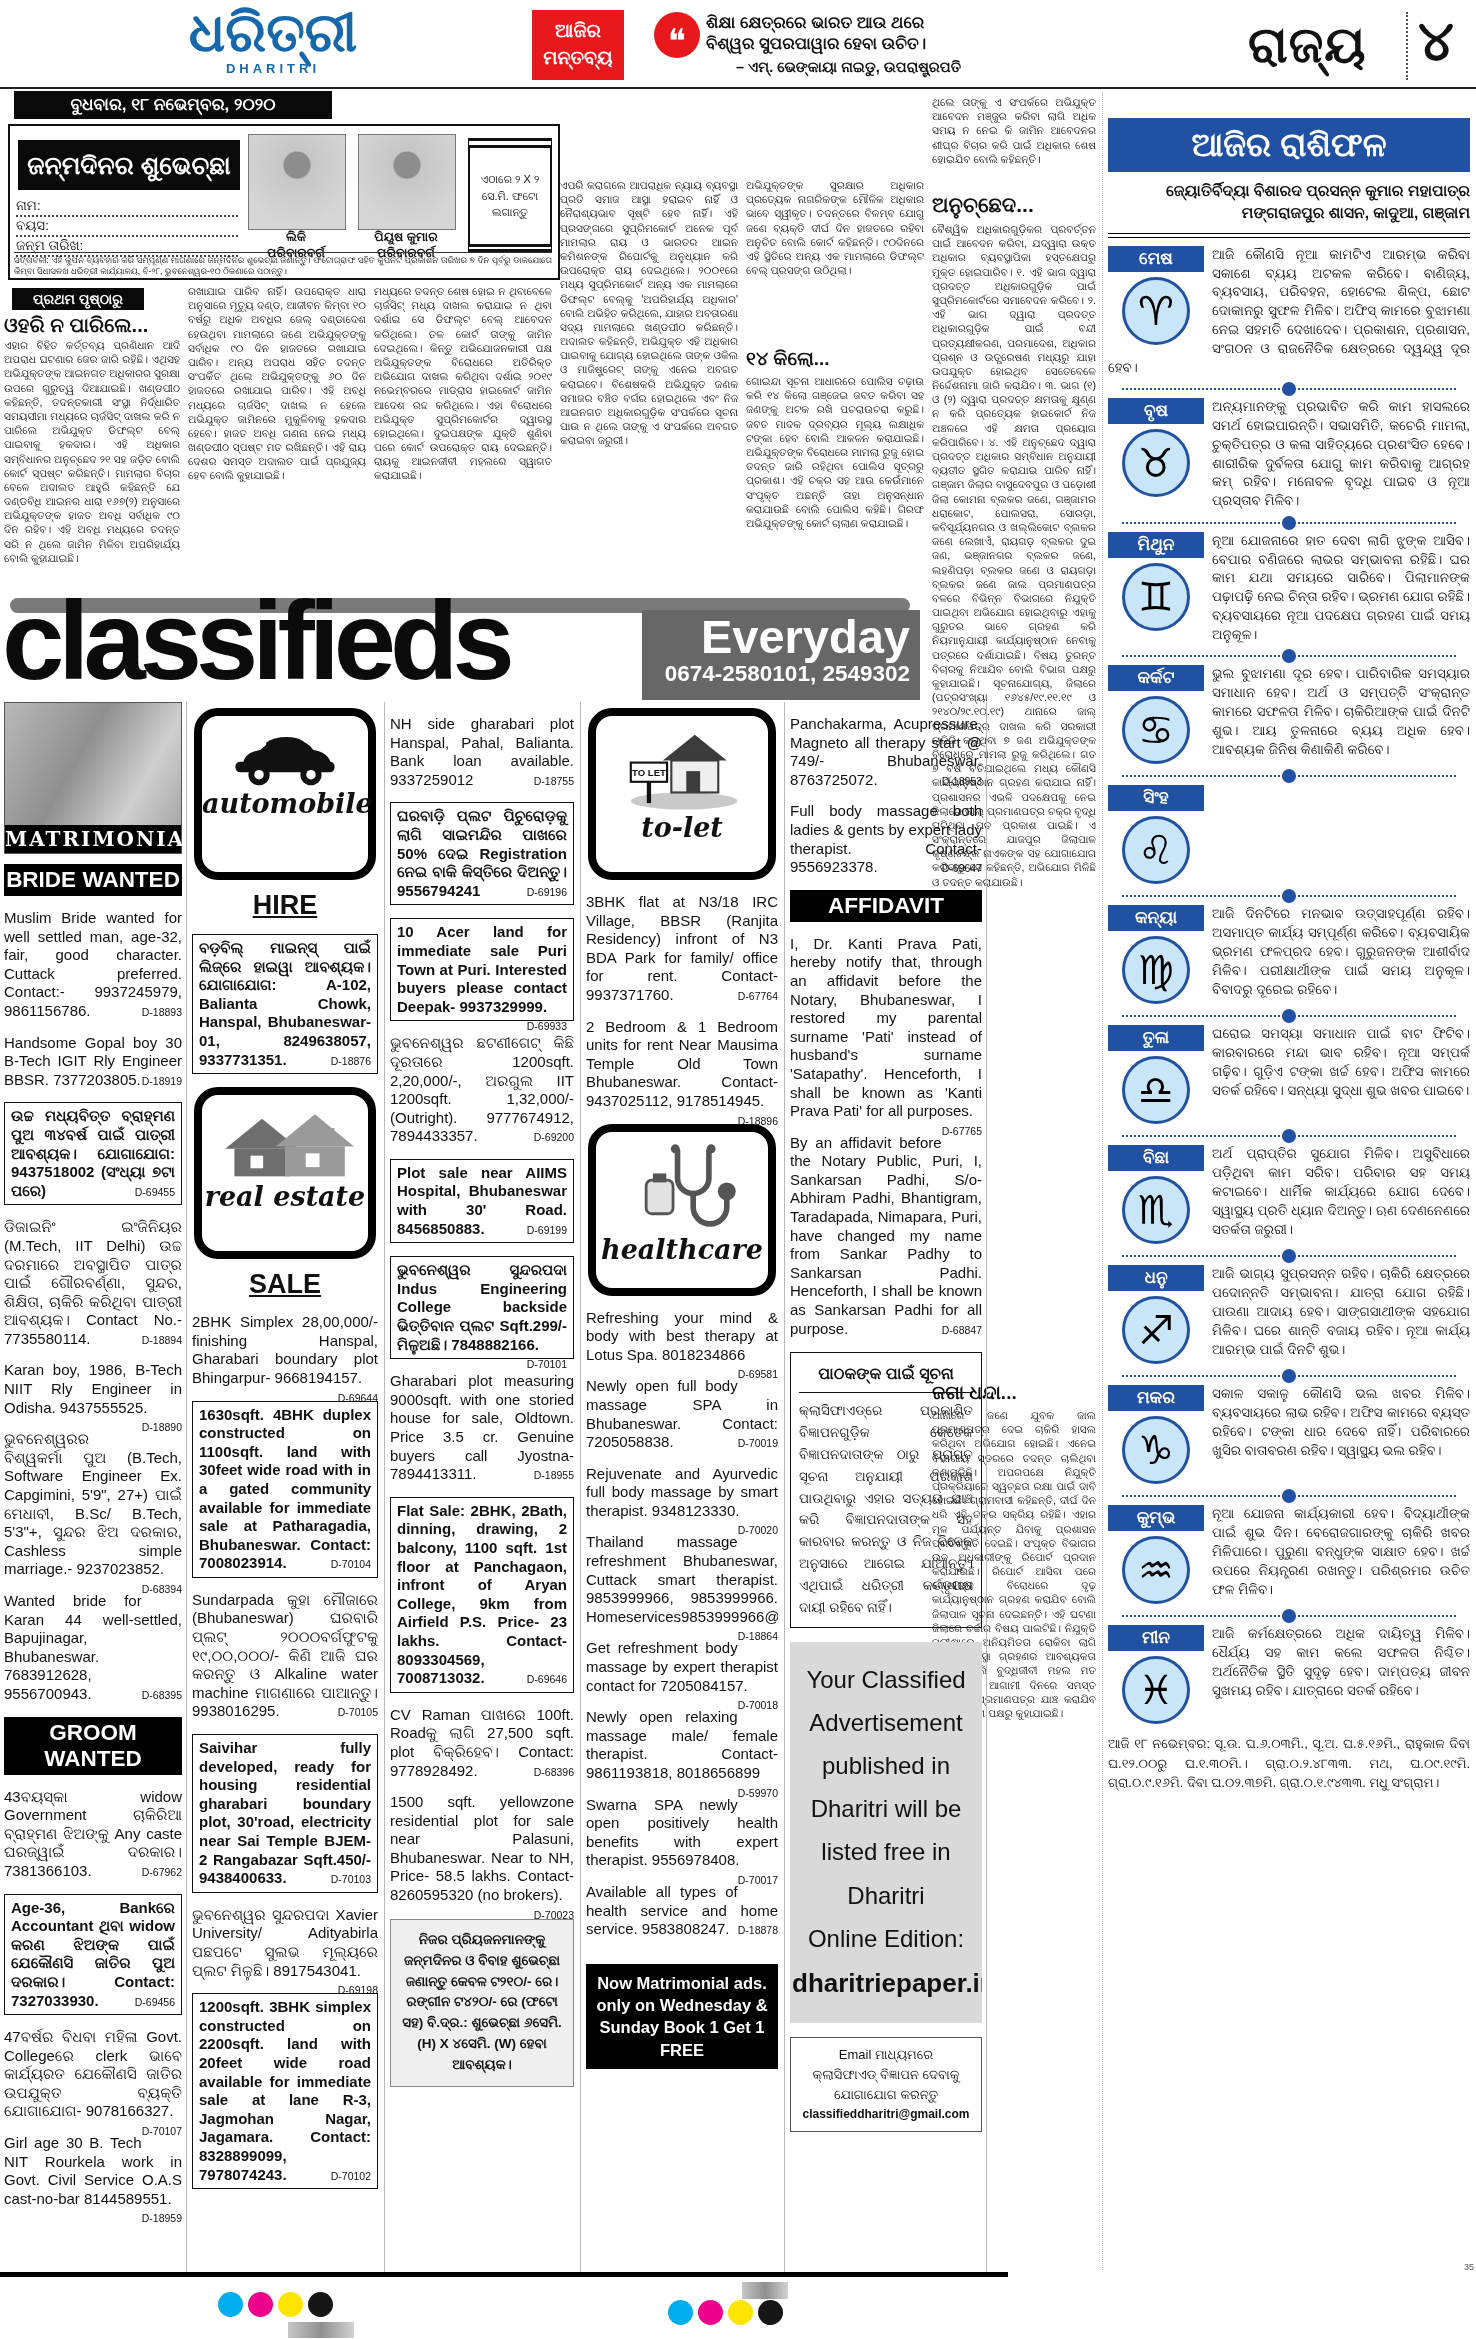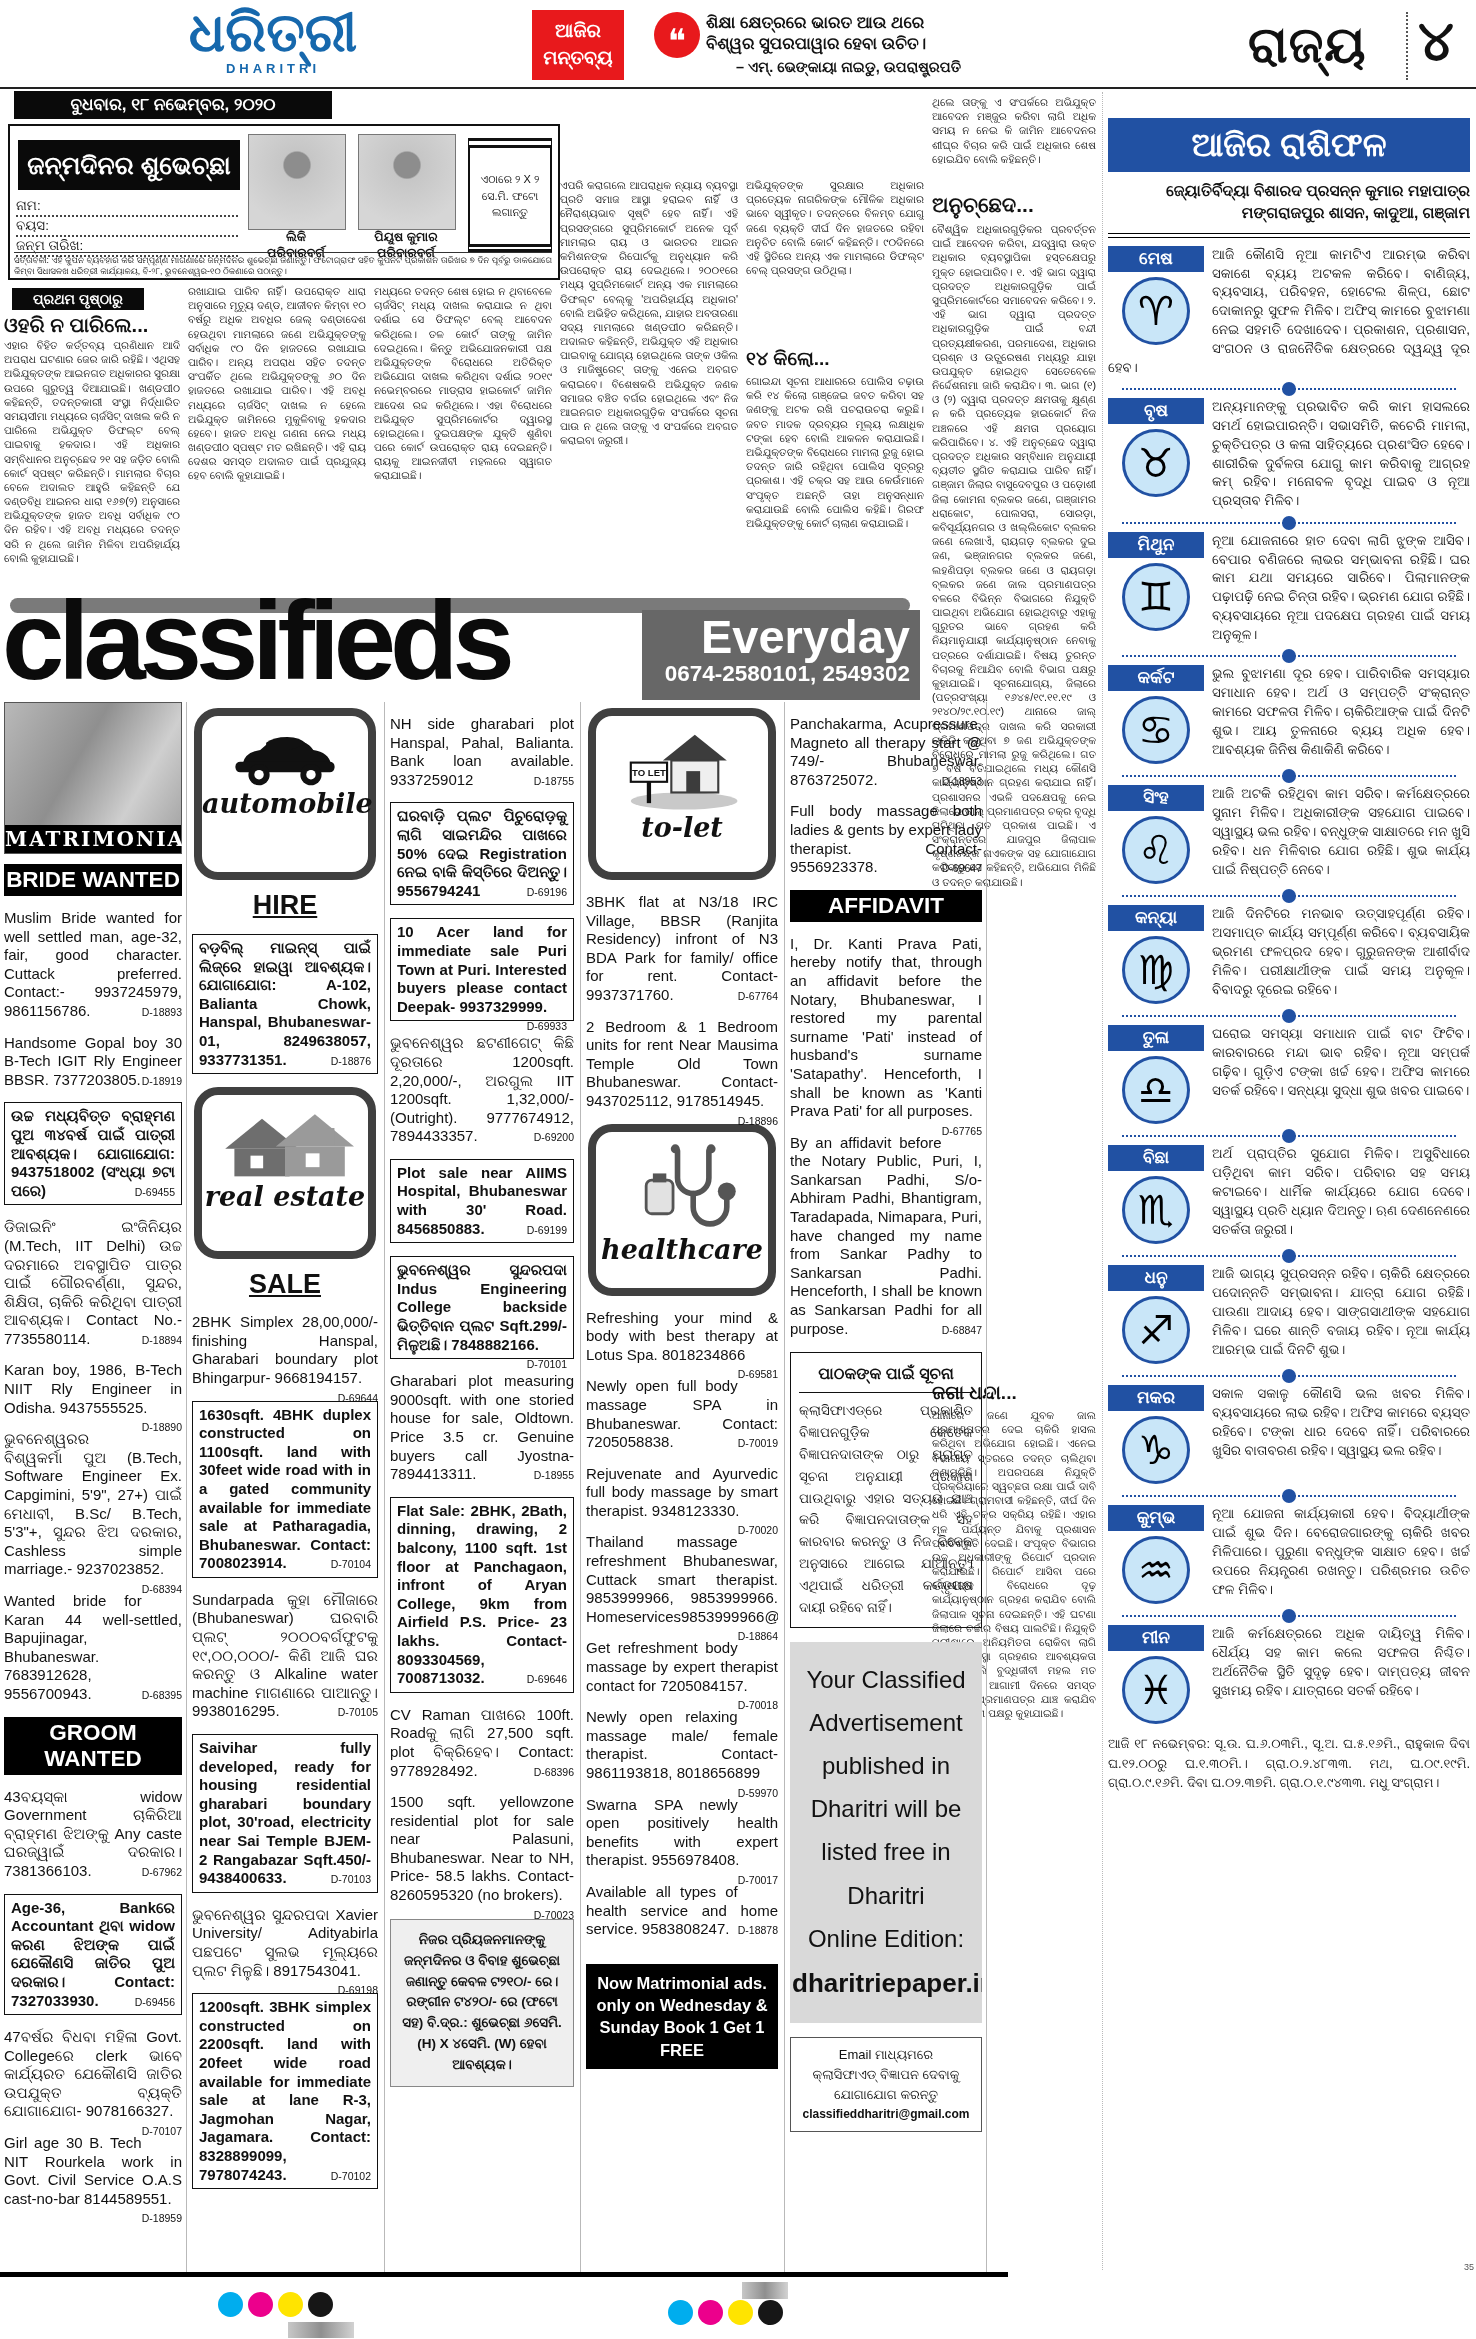--- a/index.html
+++ b/index.html
@@ -45,21 +45,21 @@
   .cl-gray{left:642px;top:610px;width:278px;height:90px;background:#676767;color:#fff;text-align:right;padding:2px 10px 0 0;box-sizing:border-box}
   .cl-every{font-size:47px;font-weight:bold;line-height:1.05}
   .cl-phone{font-size:22.5px;font-weight:bold}
   
   .ccol{position:absolute;top:702px;height:1570px;overflow:hidden}
   .c-ad{font-size:15px;line-height:1.24;text-align:justify;margin:13px 0}
   .boxed{border:1.5px solid #111;padding:4px 6px;font-weight:bold}
   .adcode{float:right;font-size:10.5px;font-weight:normal;margin-top:4px}
   .c-header{background:#000;color:#fff;font-weight:bold;font-size:22.5px;text-align:center;padding:3px 0;margin:10px 0}
   .c-subheader{font-size:27px;font-weight:bold;text-decoration:underline;text-align:center;margin:8px 0}
-  .c-iconbox{border:8px solid #404040;border-radius:24px;height:146px;margin:6px 2px 10px;text-align:center;padding-top:10px;background:#fff}
+  .c-iconbox{border:8px solid #000000;border-radius:24px;height:146px;margin:6px 2px 10px;text-align:center;padding-top:10px;background:#fff}
   .c-iconlabel{font-family:"DejaVu Serif",serif;font-style:italic;font-weight:bold;font-size:27px;margin-top:-4px}
   .c-matri{height:150px;margin-bottom:2px;position:relative;border:1px solid #555;
            background:linear-gradient(120deg,#b9b9b9,#8f8f8f 40%,#cfcfcf 70%,#9d9d9d),radial-gradient(circle at 30% 40%,#777 10%,transparent 40%)}
   .c-matri .strip{position:absolute;bottom:0;left:0;right:0;background:#000;color:#fff;
                   font-family:"DejaVu Serif",serif;font-weight:bold;font-size:20px;letter-spacing:2px;text-align:center;padding:2px 0}
   .c-graybox{border:1px solid #888;background:#efefef;font-size:13.5px;font-weight:bold;text-align:center;padding:10px 6px;margin:14px 0;line-height:1.55}
   .c-blackbox{background:#000;color:#fff;font-size:16.5px;font-weight:bold;text-align:center;padding:8px 4px;margin:25px 0;line-height:1.35}
   .c-notice{border:1.5px solid #111;padding:8px;margin:14px 0;font-size:13.5px;line-height:1.62;text-align:justify}
   .c-notice .ntitle{font-size:16px;font-weight:bold;text-align:center;border-bottom:1.5px solid #111;padding-bottom:5px;margin-bottom:7px}
   .c-promo{background:#d9d9d9;text-align:center;font-size:24px;line-height:1.8;padding:16px 2px;margin:14px 0}
@@ -333,21 +333,20 @@
         <div class="h-text">ଭୁଲ ବୁଝାମଣା ଦୂର ହେବ। ପାରିବାରିକ ସମସ୍ୟାର ସମାଧାନ ହେବ। ଅର୍ଥ ଓ ସମ୍ପତ୍ତି ସଂକ୍ରାନ୍ତ କାମରେ ସଫଳତା ମିଳିବ। ଚାକିରିଆଙ୍କ ପାଇଁ ଦିନଟି ଶୁଭ। ଆୟ ତୁଳନାରେ ବ୍ୟୟ ଅଧିକ ହେବ। ଆବଶ୍ୟକ ଜିନିଷ କିଣାକିଣି କରିବେ।</div>
       </div>
       <div class="h-div">
         <i></i>
       </div>
       <div class="h-entry">
         <div class="h-left">
           <div class="h-label">ସିଂହ</div>
           <div class="h-circle">♌</div>
         </div>
-        <div class="h-text">ଆଜି ଅଟକି ରହିଥିବା କାମ ସରିବ। କର୍ମକ୍ଷେତ୍ରରେ ସୁନାମ ମିଳିବ। ଅଧିକାରୀଙ୍କ ସହଯୋଗ ପାଇବେ। ସ୍ୱାସ୍ଥ୍ୟ ଭଲ ରହିବ। ବନ୍ଧୁଙ୍କ ସାକ୍ଷାତରେ ମନ ଖୁସି ରହିବ। ଧନ ମିଳିବାର ଯୋଗ ରହିଛି। ଶୁଭ କାର୍ଯ୍ୟ ପାଇଁ ନିଷ୍ପତ୍ତି ନେବେ।</div>
       </div>
       <div class="h-div">
         <i></i>
       </div>
       <div class="h-entry">
         <div class="h-left">
           <div class="h-label">କନ୍ୟା</div>
           <div class="h-circle">♍</div>
         </div>
         <div class="h-text">ଆଜି ଦିନଟିରେ ମନଭାବ ଉତ୍ସାହପୂର୍ଣ୍ଣ ରହିବ। ଅସମାପ୍ତ କାର୍ଯ୍ୟ ସମ୍ପୂର୍ଣ୍ଣ କରିବେ। ବ୍ୟବସାୟିକ ଭ୍ରମଣ ଫଳପ୍ରଦ ହେବ। ଗୁରୁଜନଙ୍କ ଆଶୀର୍ବାଦ ମିଳିବ। ପରୀକ୍ଷାର୍ଥୀଙ୍କ ପାଇଁ ସମୟ ଅନୁକୂଳ। ବିବାଦରୁ ଦୂରେଇ ରହିବେ।</div>

